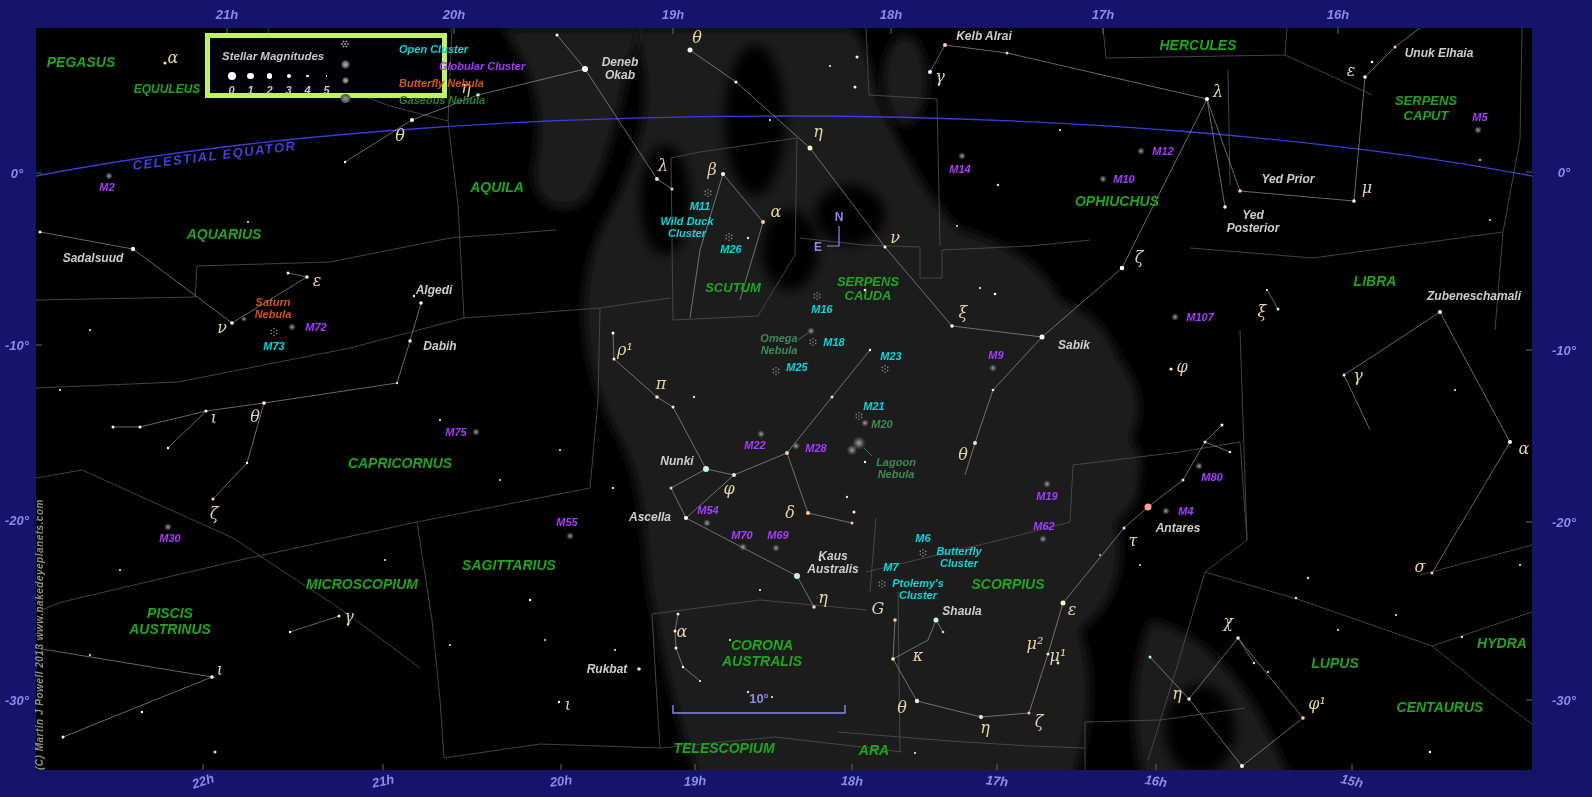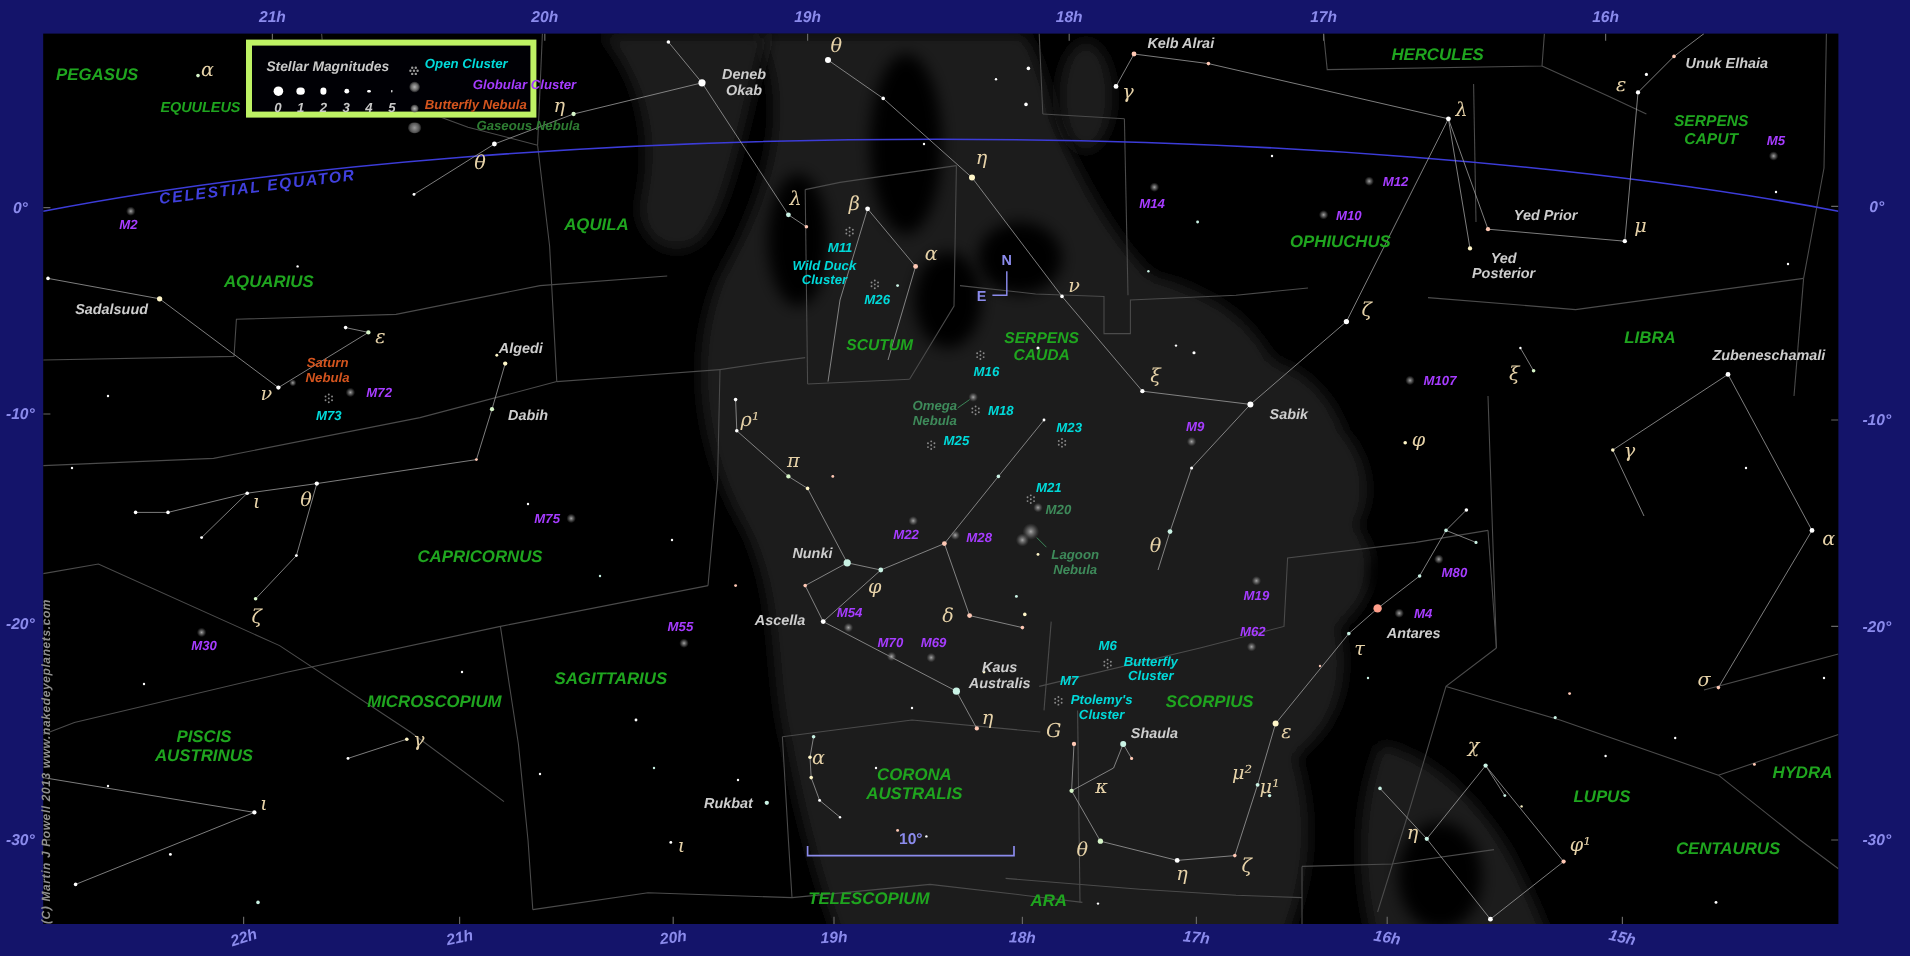--- a/index.html
+++ b/index.html
@@ -13,21 +13,21 @@
   #legend{position:absolute;left:205px;top:33px;width:242px;height:65px;background:#000005;
           border:5px solid #bef264;display:flex;box-sizing:border-box;z-index:5;}
   #legend .lcol{width:132px;padding:6px 0 0 12px;box-sizing:border-box;}
   #legend .ltitle{color:#c8c8c8;font:bold italic 11.5px "Liberation Sans",sans-serif;margin-top:6px;}
   #legend .dotrow{display:flex;align-items:center;height:16px;margin-top:6px;}
   #legend .dotcell{width:19px;display:flex;justify-content:center;align-items:center;}
   #legend .magrow{display:flex;height:12px;}
   #legend .magcell{width:19px;text-align:center;color:#c8c8c8;
                    font:bold italic 11px "Liberation Sans",sans-serif;}
   #legend .rcol{flex:1;padding-top:5px;}
-  #legend .litem{display:flex;align-items:flex-end;height:17px;}
+  #legend .litem{display:flex;align-items:flex-start;height:17px;gap:45px;}
   #legend .lmark{width:18px;display:flex;justify-content:center;align-items:center;}
   #legend .ltext{font:bold italic 11px "Liberation Sans",sans-serif;white-space:nowrap;}
   .magdot{border-radius:50%;background:#fff;}
   .m-fuzz{width:9px;height:9px;border-radius:50%;
           background:radial-gradient(circle,#b5b5b5 0%,#666 45%,rgba(0,0,0,0) 78%);}
   .m-fuzz.small{width:7px;height:7px;}
   .m-open{width:2px;height:2px;border-radius:50%;background:#999;
           box-shadow:3px 0 0 #999,-3px 0 0 #999,1.5px -2.6px 0 #999,-1.5px -2.6px 0 #999,
                      1.5px 2.6px 0 #999,-1.5px 2.6px 0 #999;}
   .m-gas{width:11px;height:9px;border-radius:45%;
@@ -657,19 +657,19 @@
         <div class="litem">
           <div class="lmark">
             <div class="m-fuzz small"></div>
           </div>
           <div class="ltext" style="color: rgb(212, 84, 30);">Butterfly Nebula</div>
         </div>
         <div class="litem">
           <div class="lmark">
             <div class="m-gas"></div>
           </div>
-          <div class="ltext" style="color: rgb(46, 125, 50); margin-left: 43px;">Gaseous Nebula</div>
+          <div class="ltext" style="color: rgb(46, 125, 50);">Gaseous Nebula</div>
         </div>
       </div>
   </div>
 
   <div id="copyright">(C) Martin J Powell 2013   www.nakedeyeplanets.com</div>
 </div>
 
 </body></html>

